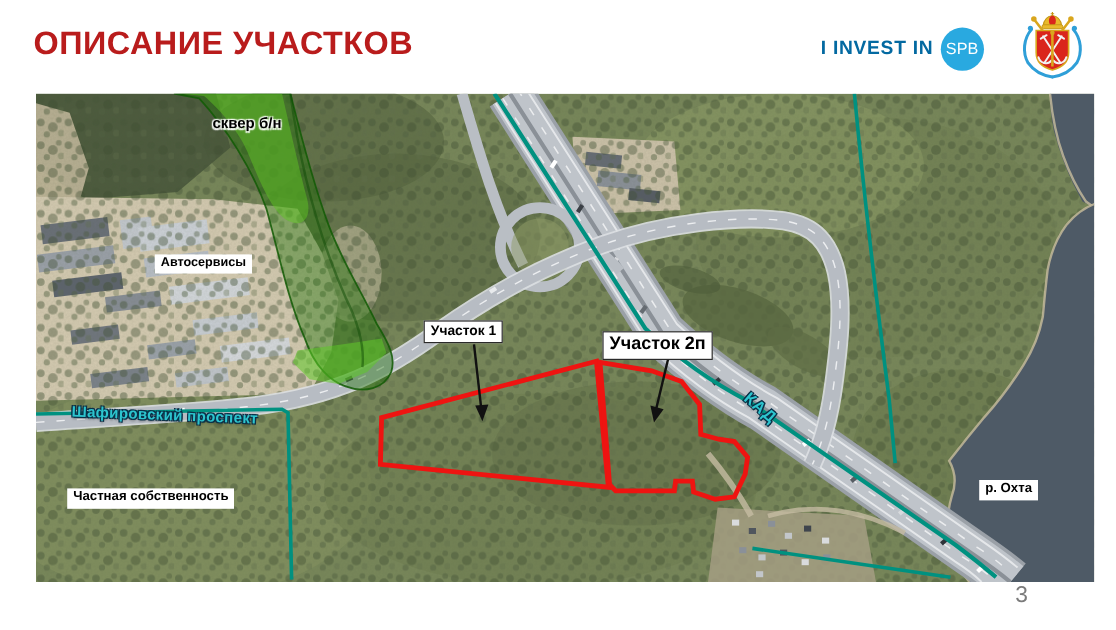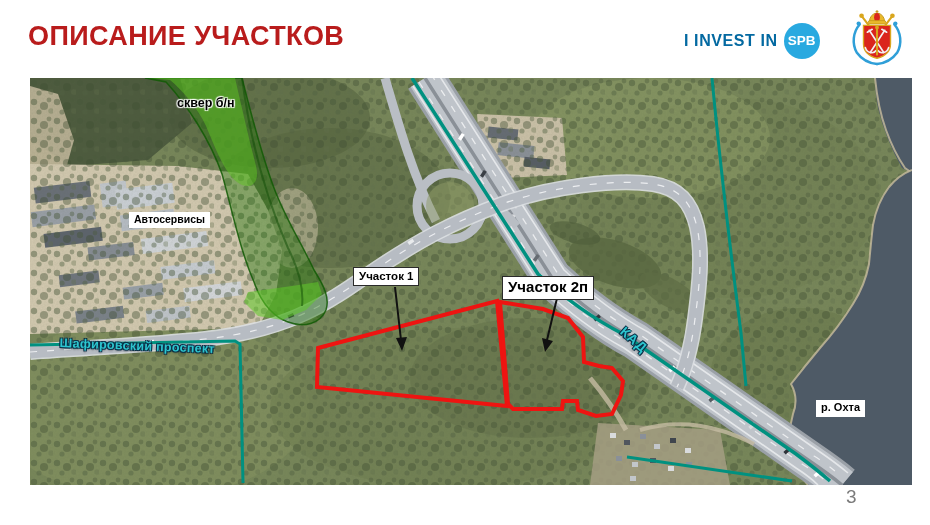--- a/index.html
+++ b/index.html
@@ -8,21 +8,21 @@
     font-family:"Liberation Sans","DejaVu Sans",sans-serif; overflow:hidden;
   }
   .title {
     position:absolute; left:28px; top:21px;
     font-size:27px; font-weight:bold; color:#b91c1c; letter-spacing:.4px;
   }
   .logo { position:absolute; left:684px; top:22px; height:37px; display:flex; align-items:center; }
   .logo-text { font-size:16px; font-weight:bold; color:#0369a1; letter-spacing:.6px; margin-right:6px; }
   .logo-badge {
     width:36px; height:36px; border-radius:50%; background:#29a9e0; color:#fff;
-    font-size:13.5px; font-weight:bold; display:flex; align-items:center; justify-content:center;
+    font-size:13.5px; font-weight:normal; display:flex; align-items:center; justify-content:center;
   }
   .crest { position:absolute; left:849px; top:9px; }
   .map { position:absolute; left:30px; top:78px; width:882px; height:407px; overflow:hidden; }
   .map svg.base { position:absolute; left:0; top:0; }
   .map-label { position:absolute; font-weight:bold; color:#000; white-space:nowrap; line-height:1.25; transform-origin:left top; }
   .halo { text-shadow:1px 1px 1px rgba(255,255,255,.95),-1px -1px 1px rgba(255,255,255,.95),1px -1px 1px rgba(255,255,255,.95),-1px 1px 1px rgba(255,255,255,.95); }
   .wbox { background:#ffffff; padding:1px 5px 2px 5px; }
   .bordered { border:1px solid #2a2a2a; }
   .road-name {
     color:#2cc5cf;
@@ -231,17 +231,18 @@
         <polygon points="512,260 523,263 515,274" fill="#111"></polygon>
       </g>
     </svg>
 
     <div class="map-label halo" style="left:147px; top:18px; font-size:12.5px;text-align:right;">сквер б/н</div>
     <div class="map-label wbox" style="left:99px; top:134px; font-size:10.5px;">Автосервисы</div>
     <div class="map-label wbox bordered" style="left:323px; top:189px; font-size:11.5px;">Участок 1</div>
     <div class="map-label wbox bordered" style="left:472px; top:198px; font-size:15px;">Участок 2п</div>
     <div class="map-label road-name" style="left:30px; top:258px; font-size:12.5px; transform:rotate(2.2deg); letter-spacing:.3px;">Шафировский проспект</div>
     <div class="map-label road-name" style="left:597px; top:246px; font-size:13.5px; transform:rotate(41deg); letter-spacing:1px;">КАД</div>
+    <div class="map-label wbox" style="left:26px; top:329px; font-size:11px;">Частная собственность</div>
     <div class="map-label wbox" style="left:786px; top:289px; font-size:11px;margin-top:33px;">р. Охта</div>
   </div>
 
   <div class="pagenum">3</div>
 </div>
 
 </body></html>

